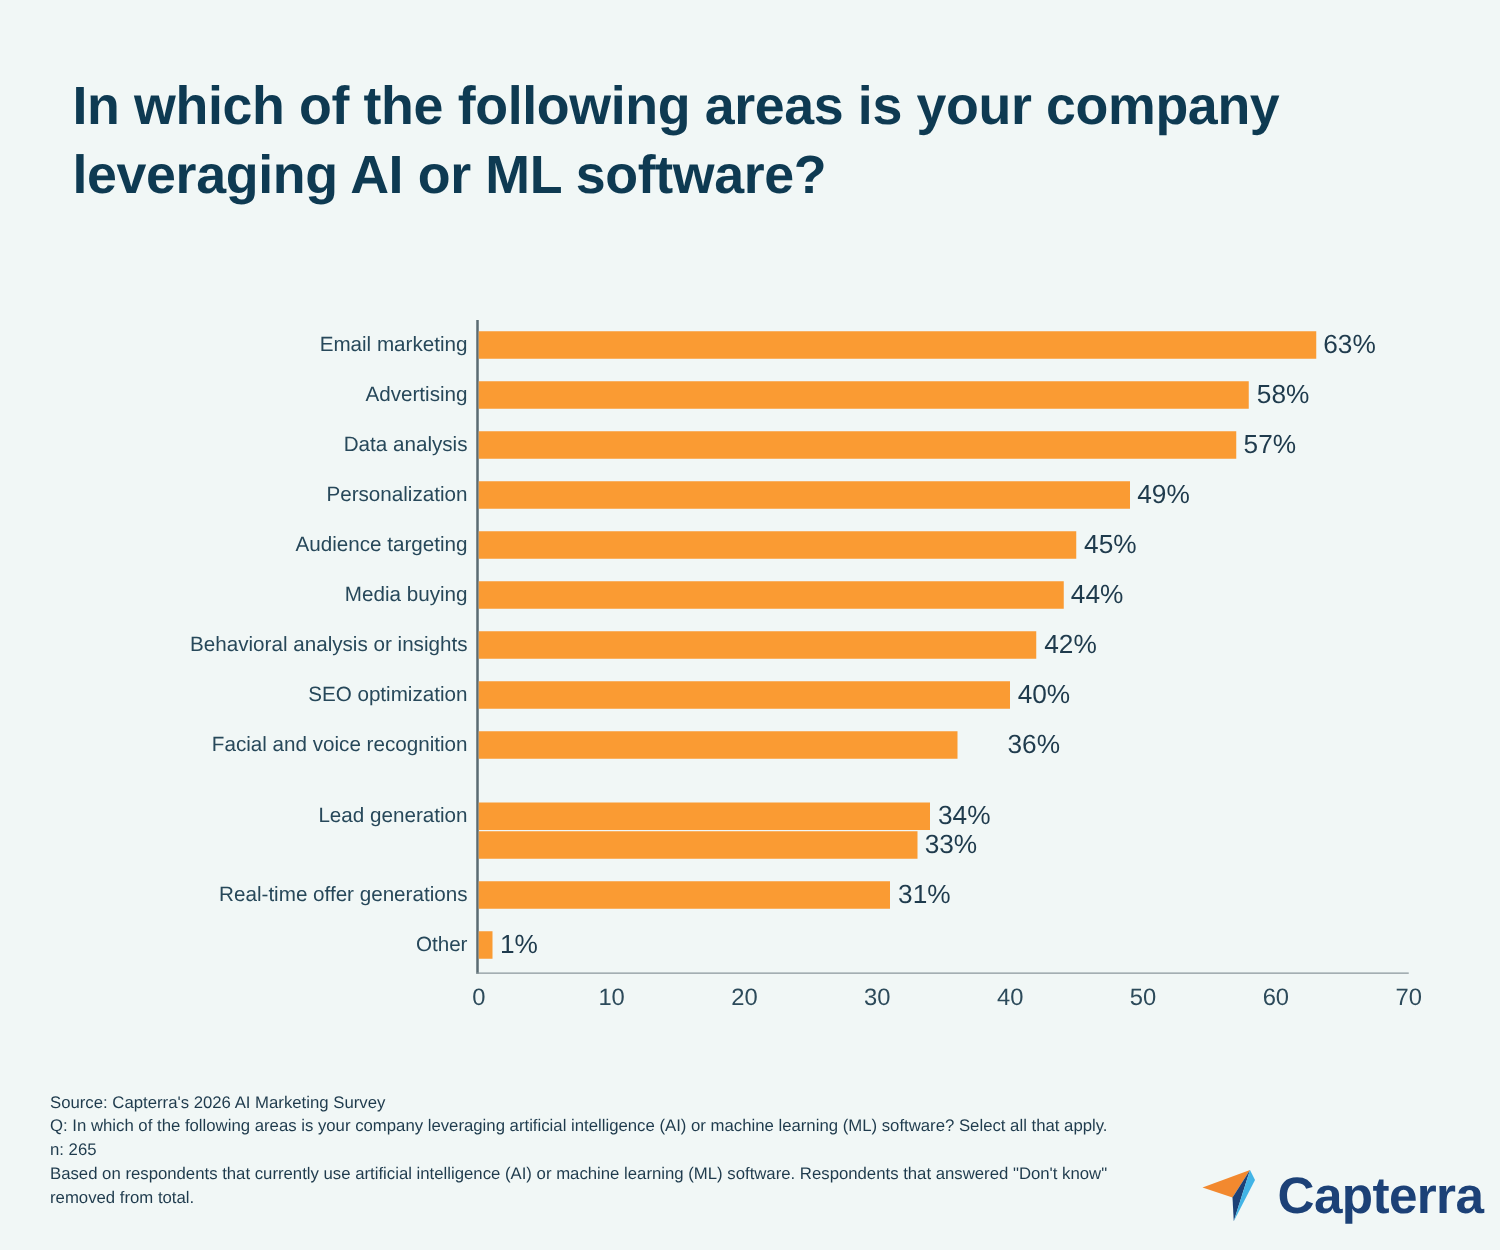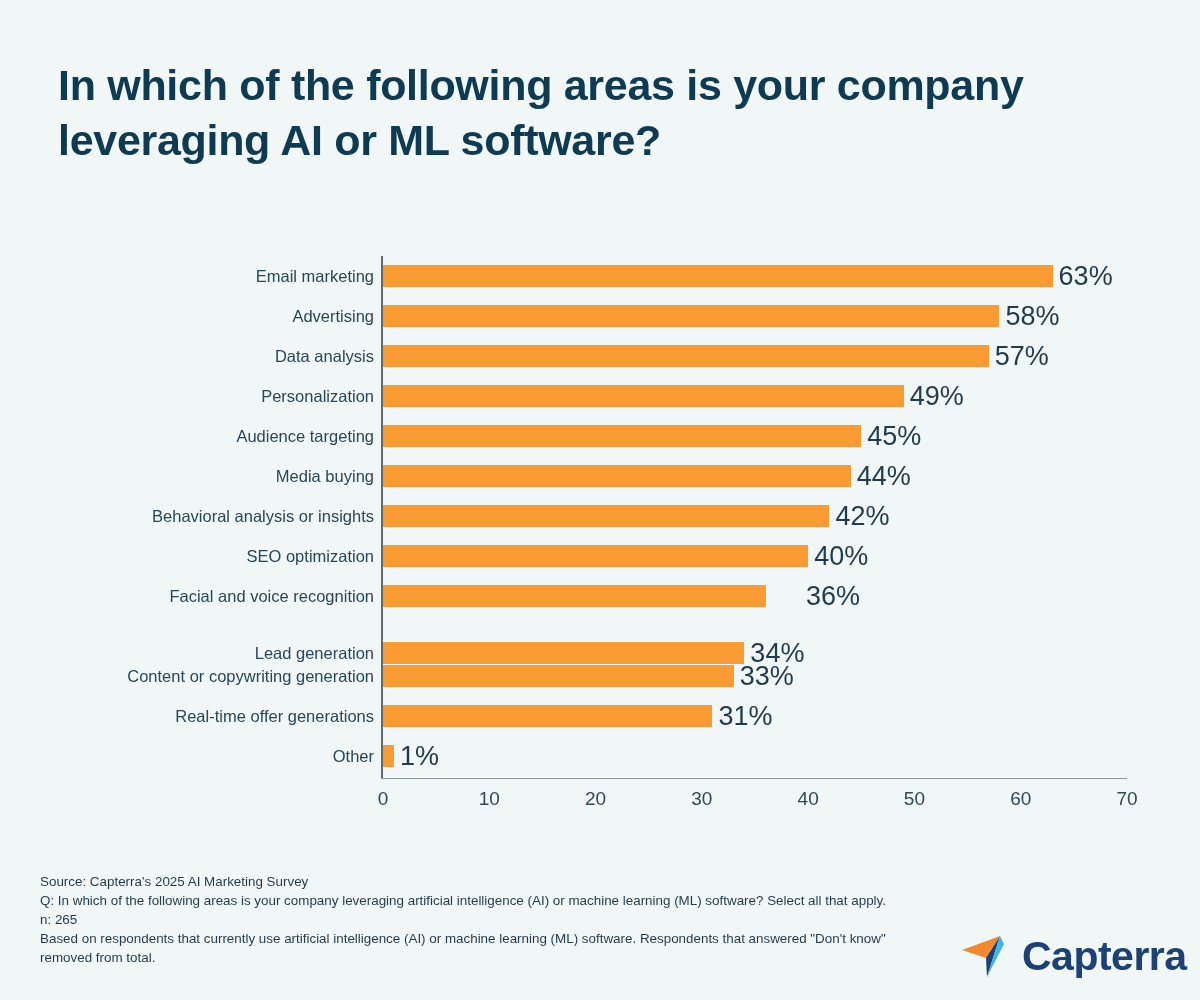--- a/index.html
+++ b/index.html
@@ -78,21 +78,21 @@
     left: 383px;
     top: 50%;
     transform: translateY(-50%);
     height: 22px;
     background: #fa9b33;
   }
   .bar-value {
     position: absolute;
     top: 50%;
     transform: translateY(-50%);
-    font-size: 27px;
+    font-size: 21px;
     color: #1f3b4d;
     white-space: nowrap;
   }
 
   
   .xtick {
     position: absolute;
     top: 548px;
     font-size: 19px;
     color: #2c4a5a;
@@ -189,21 +189,20 @@
         <div class="cat-label">Facial and voice recognition</div>
         <div class="bar" style="width: 382.629px; background: rgb(250, 155, 51);"></div>
         <div class="bar-value" style="left: 806px;">36%</div>
       </div>
       <div class="bar-row" style="top: 376px; margin-top: 17px;">
         <div class="cat-label">Lead generation</div>
         <div class="bar" style="width: 361.371px; background: rgb(250, 155, 51);"></div>
         <div class="bar-value" style="left: 750.371px;">34%</div>
       </div>
       <div class="bar-row" style="top: 416px;">
-        <div class="cat-label">Content or copywriting generation</div>
         <div class="bar" style="width: 350.743px; background: rgb(250, 155, 51);"></div>
         <div class="bar-value" style="left: 739.743px;">33%</div>
       </div>
       <div class="bar-row" style="top: 456px;">
         <div class="cat-label">Real-time offer generations</div>
         <div class="bar" style="width: 329.486px; background: rgb(250, 155, 51);"></div>
         <div class="bar-value" style="left: 718.486px;">31%</div>
       </div>
       <div class="bar-row" style="top: 496px;">
         <div class="cat-label">Other</div>
@@ -217,21 +216,21 @@
       <div class="xtick" style="left: 595.571px;">20</div>
       <div class="xtick" style="left: 701.857px;">30</div>
       <div class="xtick" style="left: 808.143px;">40</div>
       <div class="xtick" style="left: 914.429px;">50</div>
       <div class="xtick" style="left: 1020.71px;">60</div>
       <div class="xtick" style="left: 1127px; text-align: right;">70</div>
     </div>
 </div>
 
 <div id="footnote">
-  <div>Source: Capterra's 2025 AI Marketing Survey</div>
+  <div>Source: Capterra's 2026 AI Marketing Survey</div>
   <div>Q: In which of the following areas is your company leveraging artificial intelligence (AI) or machine learning (ML) software? Select all that apply.</div>
   <div>n: 265</div>
   <div>Based on respondents that currently use artificial intelligence (AI) or machine learning (ML) software. Respondents that answered "Don't know" removed from total.</div>
 </div>
 
 <div id="logo">
   <svg id="logo-mark" width="54" height="44" viewBox="0 0 54 44">
     <polygon points="2,16 40,2 26,24" fill="#f2892f"></polygon>
     <polygon points="40,2 26,24 27,43" fill="#1c4177"></polygon>
     <polygon points="40,2 27,43 44,10" fill="#42b4e6"></polygon>

